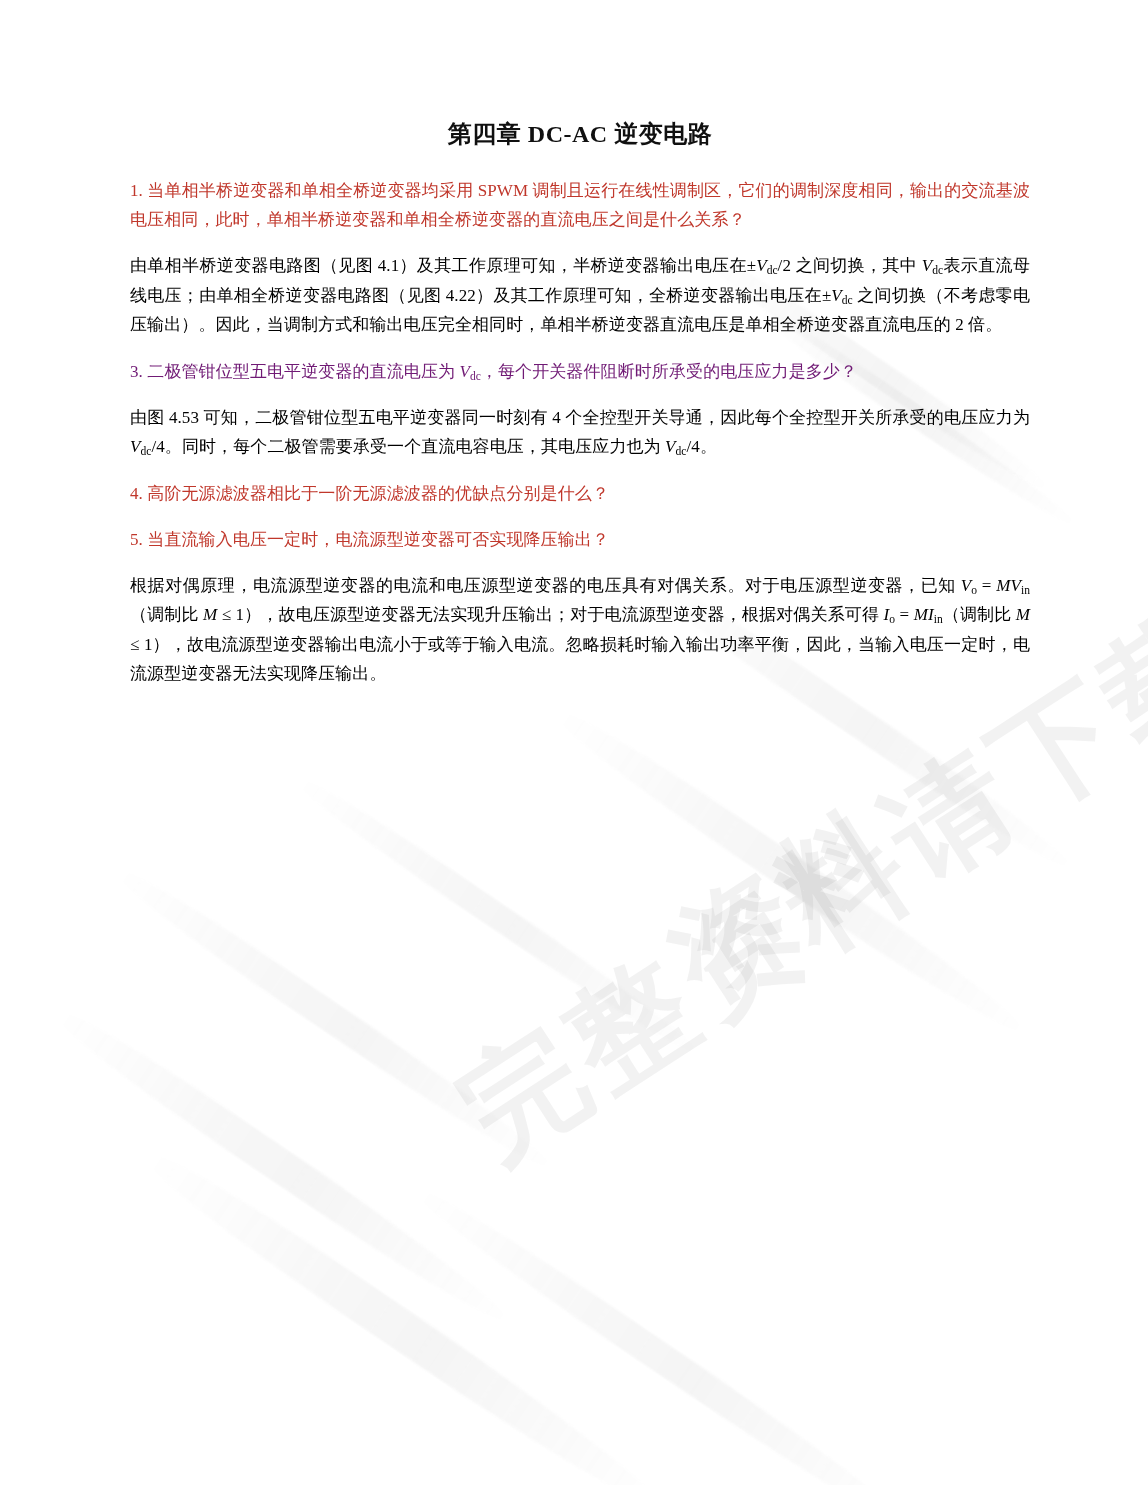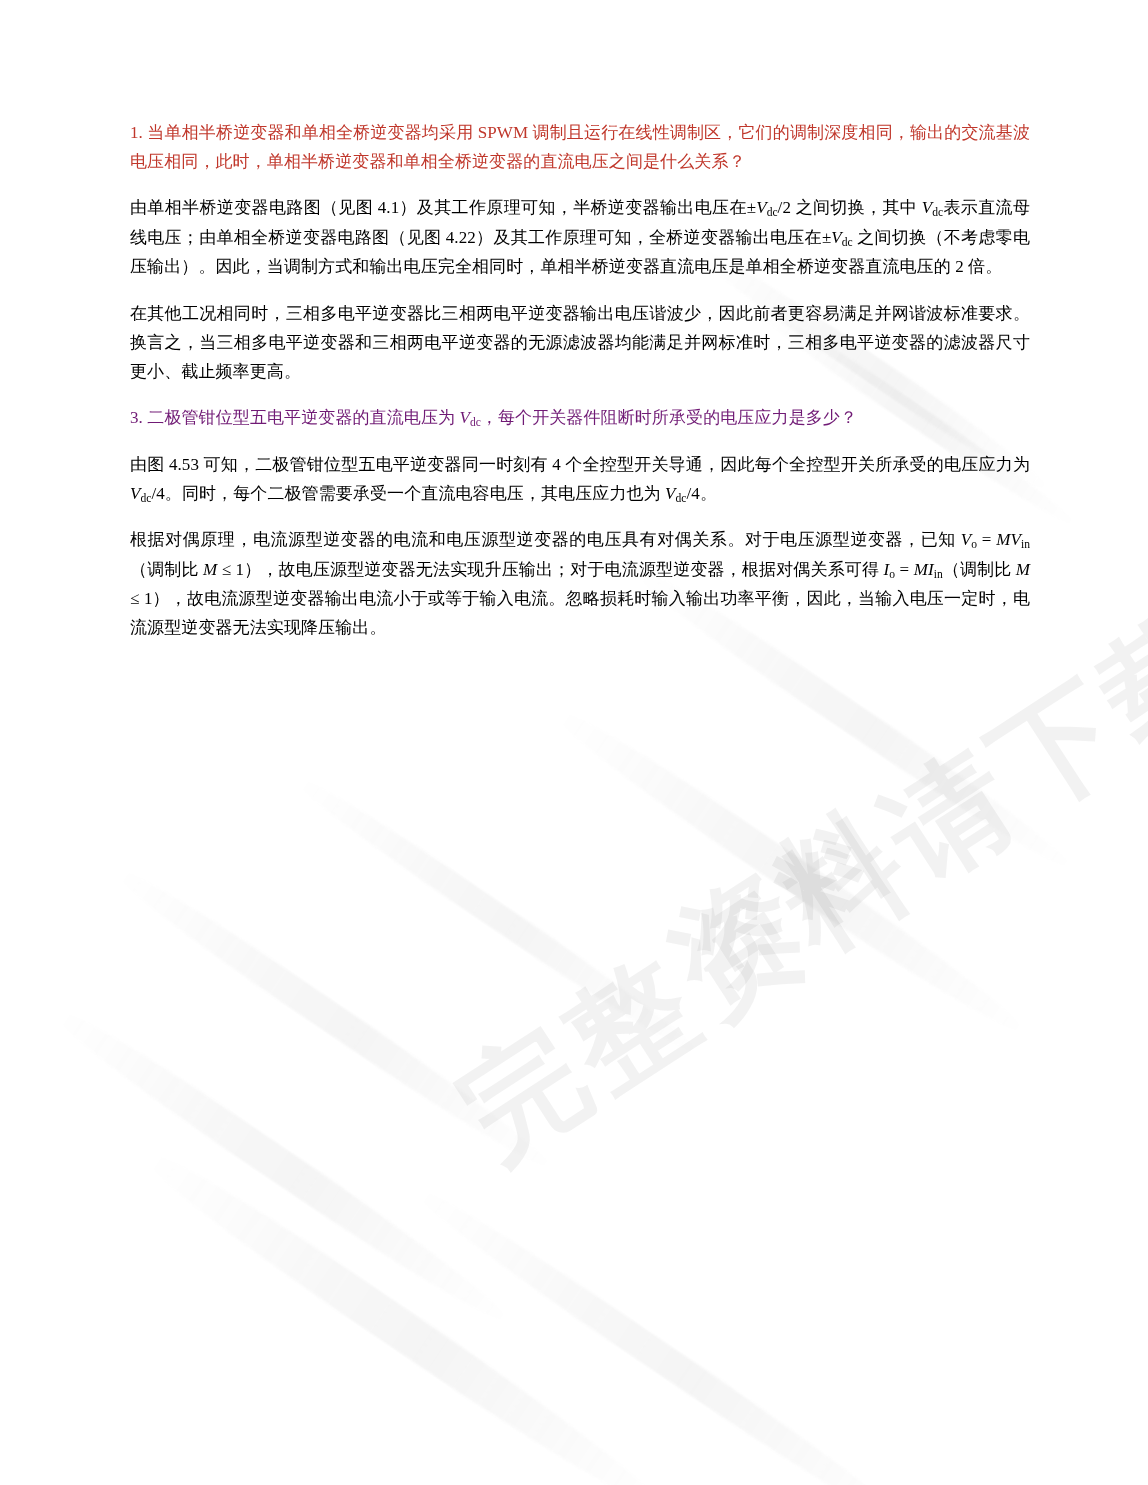--- a/index.html
+++ b/index.html
@@ -99,26 +99,28 @@
     <div class="wm-stroke" style="left:120px; top:860px; width:520px; height:30px; transform:rotate(34deg);"></div>
     <div class="wm-stroke" style="left:60px; top:1000px; width:540px; height:34px; transform:rotate(34deg);"></div>
     <div class="wm-stroke" style="left:150px; top:1140px; width:620px; height:40px; transform:rotate(34deg);"></div>
     <div class="wm-stroke" style="left:420px; top:1180px; width:600px; height:30px; transform:rotate(34deg);"></div>
     <div class="wm-text" style="left:430px; top:1060px; font-size:120px; transform:rotate(-33deg);">完整资料请下载</div>
     <div class="wm-text" style="left:660px; top:900px; font-size:104px; transform:rotate(-33deg);">资料</div>
   </div>
 
   <div class="content">
 
+    <h1 class="doc-title">第四章 DC-AC 逆变电路</h1>
 
     <p class="para question" style="color: rgb(192, 55, 43);">1. 当单相半桥逆变器和单相全桥逆变器均采用 SPWM 调制且运行在线性调制区，它们的调制深度相同，输出的交流基波电压相同，此时，单相半桥逆变器和单相全桥逆变器的直流电压之间是什么关系？</p>
     <p class="para answer">由单相半桥逆变器电路图（见图 4.1）及其工作原理可知，半桥逆变器输出电压在±<span class="mvar">V<span class="sub">dc</span></span>/2 之间切换，其中 <span class="mvar">V<span class="sub">dc</span></span>表示直流母线电压；由单相全桥逆变器电路图（见图 4.22）及其工作原理可知，全桥逆变器输出电压在±<span class="mvar">V<span class="sub">dc</span></span> 之间切换（不考虑零电压输出）。因此，当调制方式和输出电压完全相同时，单相半桥逆变器直流电压是单相全桥逆变器直流电压的 2 倍。</p>
 
-    <p class="para answer">在其他工况相同时，三相多电平逆变器比三相两电平逆变器输出电压谐波少，因此前者更容易满足并网谐波标准要求。换言之，当三相多电平逆变器和三相两电平逆变器的无源滤波器均能满足并网标准时，三相多电平逆变器的滤波器尺寸更小、截止频率更高。</p>
 
     <p class="para question" style="color: #701a75;">3. 二极管钳位型五电平逆变器的直流电压为 <span class="mvar">V<span class="sub">dc</span></span>，每个开关器件阻断时所承受的电压应力是多少？</p>
     <p class="para answer">由图 4.53 可知，二极管钳位型五电平逆变器同一时刻有 4 个全控型开关导通，因此每个全控型开关所承受的电压应力为 <span class="mvar">V<span class="sub">dc</span></span>/4。同时，每个二极管需要承受一个直流电容电压，其电压应力也为 <span class="mvar">V<span class="sub">dc</span></span>/4。</p>
 
+    <p class="para question" style="color: rgb(192, 55, 43);">4. 高阶无源滤波器相比于一阶无源滤波器的优缺点分别是什么？</p>
 
+    <p class="para question" style="color: rgb(192, 55, 43);">5. 当直流输入电压一定时，电流源型逆变器可否实现降压输出？</p>
     <p class="para answer">根据对偶原理，电流源型逆变器的电流和电压源型逆变器的电压具有对偶关系。对于电压源型逆变器，已知 <span class="mvar">V<span class="sub">o</span></span> = <span class="mvar">MV<span class="sub">in</span></span>（调制比 <span class="mvar">M</span> ≤ 1），故电压源型逆变器无法实现升压输出；对于电流源型逆变器，根据对偶关系可得 <span class="mvar">I<span class="sub">o</span></span> = <span class="mvar">MI<span class="sub">in</span></span>（调制比 <span class="mvar">M</span> ≤ 1），故电流源型逆变器输出电流小于或等于输入电流。忽略损耗时输入输出功率平衡，因此，当输入电压一定时，电流源型逆变器无法实现降压输出。</p>
 
   </div>
 </div>
 
 </body></html>

